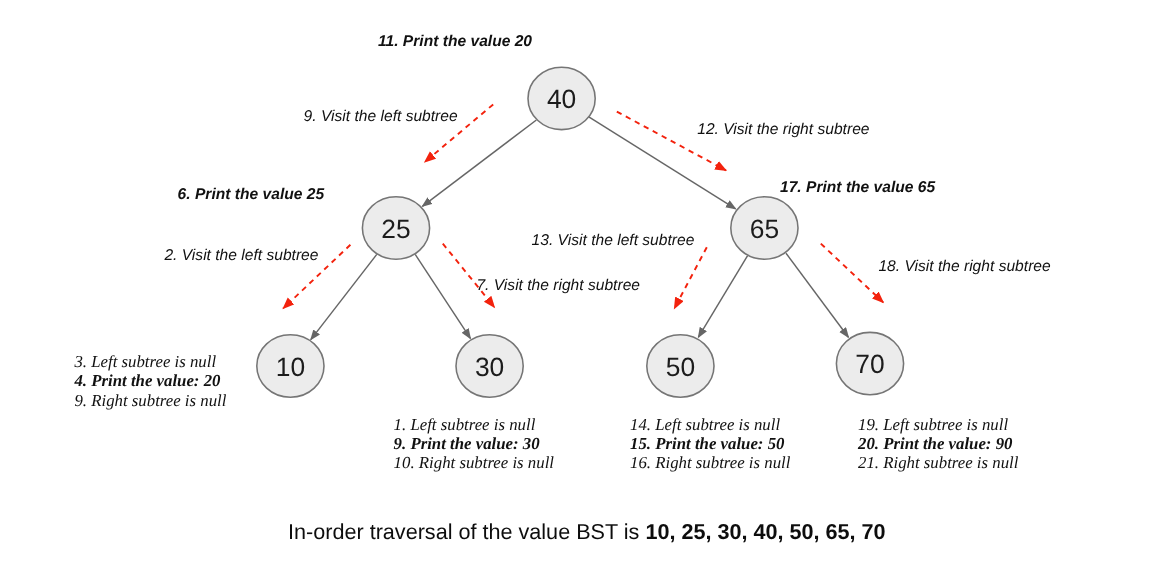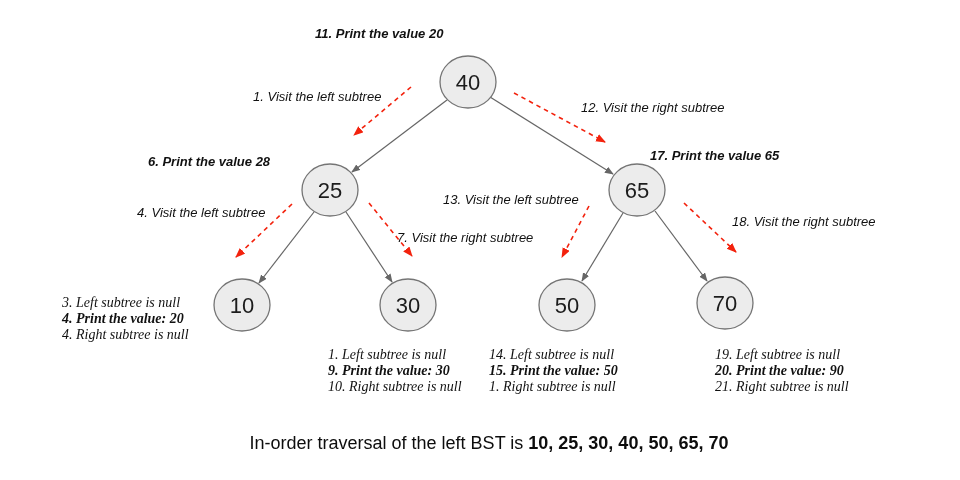--- a/index.html
+++ b/index.html
@@ -90,45 +90,45 @@
       <ellipse class="node-c" cx="567" cy="305" rx="28" ry="26"></ellipse>
       <text class="node-t" x="567" y="313">50</text>
     </g>
     <g>
       <ellipse class="node-c" cx="725" cy="303" rx="28" ry="26"></ellipse>
       <text class="node-t" x="725" y="311">70</text>
     </g>
   </svg>
 
   <div class="lbl em" style="left:315px;top:26px">11. Print the value 20</div>
-  <div class="lbl" style="left:253px;top:89px">1. Visit the left subtree</div>
+  <div class="lbl" style="left:253px;top:89px">9. Visit the left subtree</div>
   <div class="lbl" style="left:581px;top:100px">12. Visit the right subtree</div>
-  <div class="lbl em" style="left:148px;top:154px">6. Print the value 28</div>
+  <div class="lbl em" style="left:148px;top:154px">6. Print the value 25</div>
   <div class="lbl em" style="left:650px;top:148px">17. Print the value 65</div>
-  <div class="lbl" style="left:137px;top:205px">4. Visit the left subtree</div>
+  <div class="lbl" style="left:137px;top:205px">2. Visit the left subtree</div>
   <div class="lbl" style="left:443px;top:192px">13. Visit the left subtree</div>
   <div class="lbl" style="left:397px;top:230px">7. Visit the right subtree</div>
   <div class="lbl" style="left:732px;top:214px">18. Visit the right subtree</div>
 
   <div class="notes" style="left:62px;top:295px">
     <div>3. Left subtree is null</div>
     <div class="print">4. Print the value: 20</div>
-    <div>4. Right subtree is null</div>
+    <div>9. Right subtree is null</div>
   </div>
   <div class="notes" style="left:328px;top:347px">
     <div>1. Left subtree is null</div>
     <div class="print">9. Print the value: 30</div>
     <div>10. Right subtree is null</div>
   </div>
-  <div class="notes" style="left:489px;top:347px">
+  <div class="notes" style="left:525px;top:347px">
     <div>14. Left subtree is null</div>
     <div class="print">15. Print the value: 50</div>
-    <div>1. Right subtree is null</div>
+    <div>16. Right subtree is null</div>
   </div>
   <div class="notes" style="left:715px;top:347px">
     <div>19. Left subtree is null</div>
     <div class="print">20. Print the value: 90</div>
     <div>21. Right subtree is null</div>
   </div>
 
-  <div class="caption"><span>In-order traversal of the left BST is </span><span class="seq">10, 25, 30, 40, 50, 65, 70</span></div>
+  <div class="caption"><span>In-order traversal of the value BST is </span><span class="seq">10, 25, 30, 40, 50, 65, 70</span></div>
 
 </div>
 
 </body></html>

